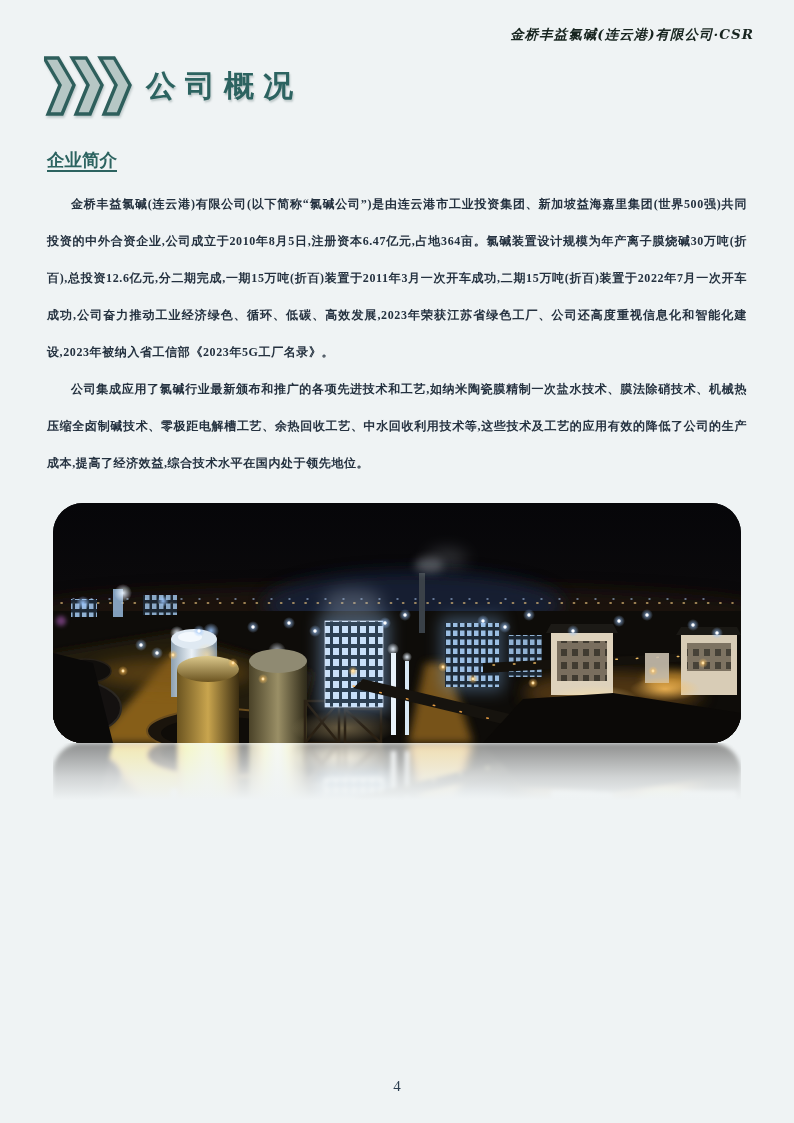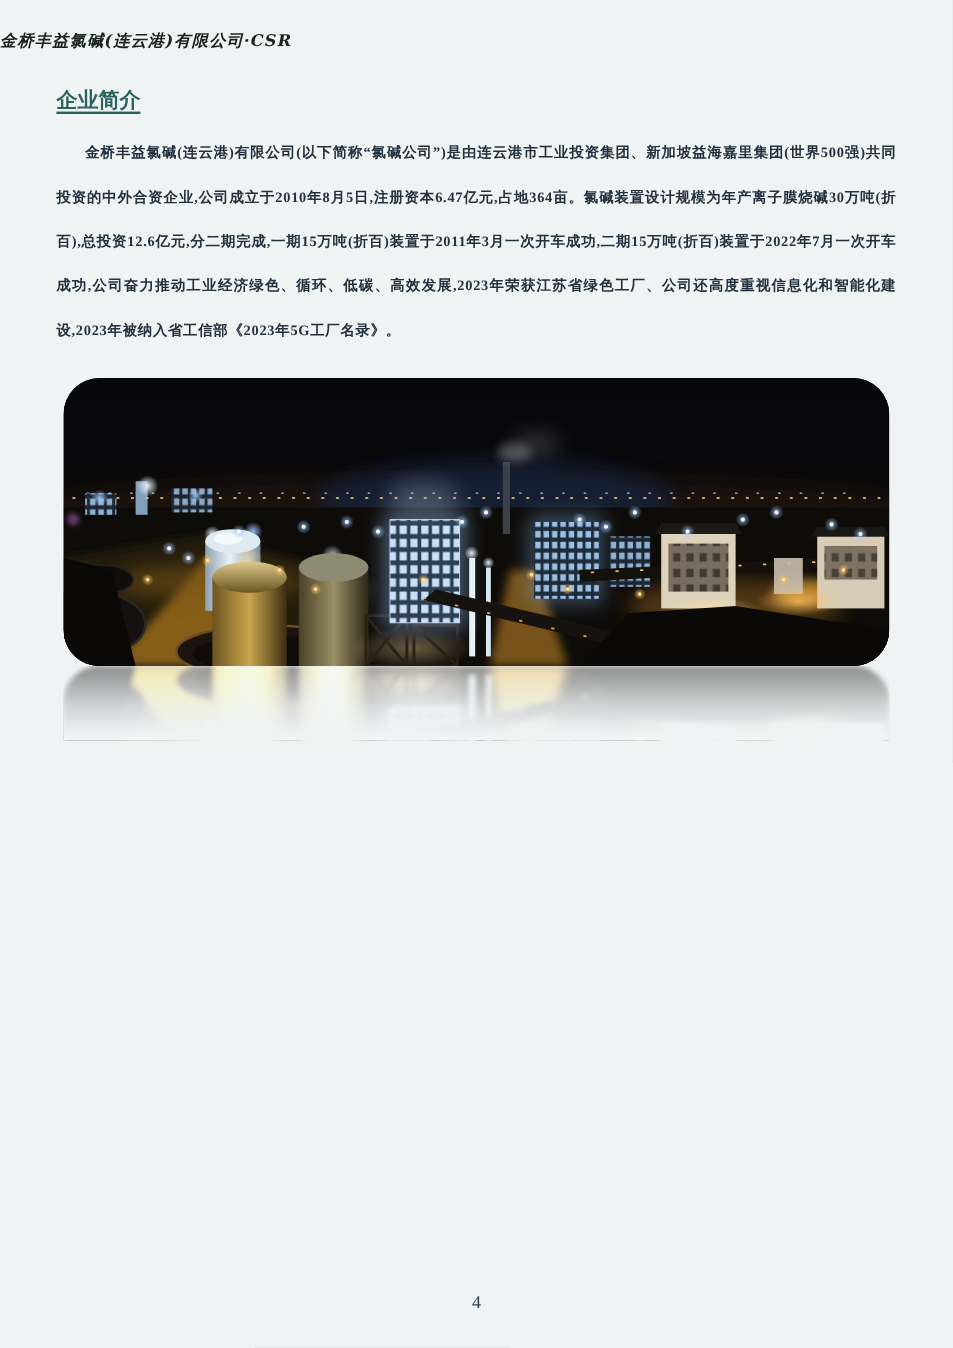--- a/index.html
+++ b/index.html
@@ -7,21 +7,21 @@
   .page{
     position:relative;
     width:794px;height:1123px;
     margin:0 auto;
     background:var(--bg,#eff3f4);
     overflow:hidden;
     font-family:"Liberation Serif","DejaVu Serif",serif;
     color:var(--body,#24313f);
   }
   
-  .hdr{padding:25px 40px 0 0;}
+  .hdr{padding:25px 40px 0 0;text-align:right;}
   .hdr-company{
     font-family:"DejaVu Serif","Liberation Serif",serif;
     font-style:italic;font-weight:bold;
     font-size:13.5px;letter-spacing:1px;color:#17241f;
   }
   
   .title-row{display:flex;align-items:center;margin:12px 0 0 44px;}
   .chevrons{display:inline-block;filter:drop-shadow(1px 2px 1px rgba(40,70,70,.25));}
   .page-title{
     margin:0 0 4px 14px;
@@ -74,24 +74,37 @@
 </style>
 </head>
 <body>
 
 <div class="page" style="--bg: #eff3f4; --accent: #2c6360; --body: #24313f;">
 
   <div class="hdr">
     <span class="hdr-company">金桥丰益氯碱(连云港)有限公司·CSR</span>
   </div>
 
+  <div class="title-row">
+    <span class="chevrons">
+      <svg width="88" height="60" viewBox="0 0 88 60" aria-hidden="true">
+        <g transform="skewX(4) translate(-2,0)" fill="#b6c7c5" stroke="#2e5f5c" stroke-width="3.4" stroke-linejoin="miter">
+          <polygon points="2,2 16,2 30,29 16,58 2,58 16,29"></polygon>
+          <polygon points="30,2 44,2 58,29 44,58 30,58 44,29"></polygon>
+          <polygon points="58,2 72,2 86,29 72,58 58,58 72,29"></polygon>
+        </g>
+      </svg>
+    </span>
+    <h1 class="page-title">公司概况</h1>
+  </div>
 
   <div class="content">
     <h2 class="sec-heading">企业简介</h2>
     <p>金桥丰益氯碱(连云港)有限公司(以下简称“氯碱公司”)是由连云港市工业投资集团、新加坡益海嘉里集团(世界500强)共同投资的中外合资企业,公司成立于2010年8月5日,注册资本6.47亿元,占地364亩。氯碱装置设计规模为年产离子膜烧碱30万吨(折百),总投资12.6亿元,分二期完成,一期15万吨(折百)装置于2011年3月一次开车成功,二期15万吨(折百)装置于2022年7月一次开车成功,公司奋力推动工业经济绿色、循环、低碳、高效发展,2023年荣获江苏省绿色工厂、公司还高度重视信息化和智能化建设,2023年被纳入省工信部《2023年5G工厂名录》。</p>
+    <p>公司集成应用了氯碱行业最新颁布和推广的各项先进技术和工艺,如纳米陶瓷膜精制一次盐水技术、膜法除硝技术、机械热压缩全卤制碱技术、零极距电解槽工艺、余热回收工艺、中水回收利用技术等,这些技术及工艺的应用有效的降低了公司的生产成本,提高了经济效益,综合技术水平在国内处于领先地位。</p>
   </div>
 
   <div class="photo">
     <svg viewBox="0 0 688 240" preserveAspectRatio="none" aria-hidden="true">
       <defs>
         <linearGradient id="sky" x1="0" y1="0" x2="0" y2="1">
           <stop offset="0" stop-color="#060609"></stop>
           <stop offset="0.55" stop-color="#0d0b0c"></stop>
           <stop offset="1" stop-color="#191009"></stop>
         </linearGradient>

